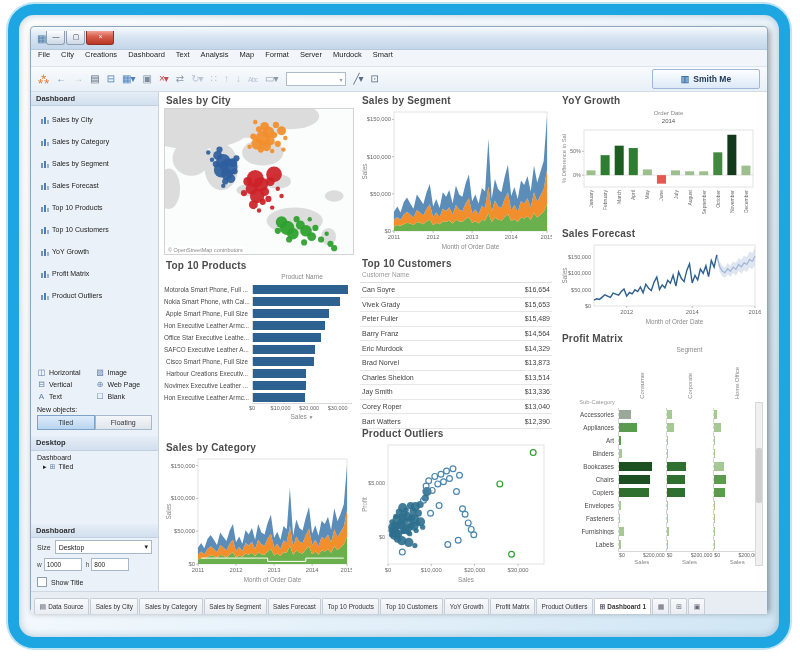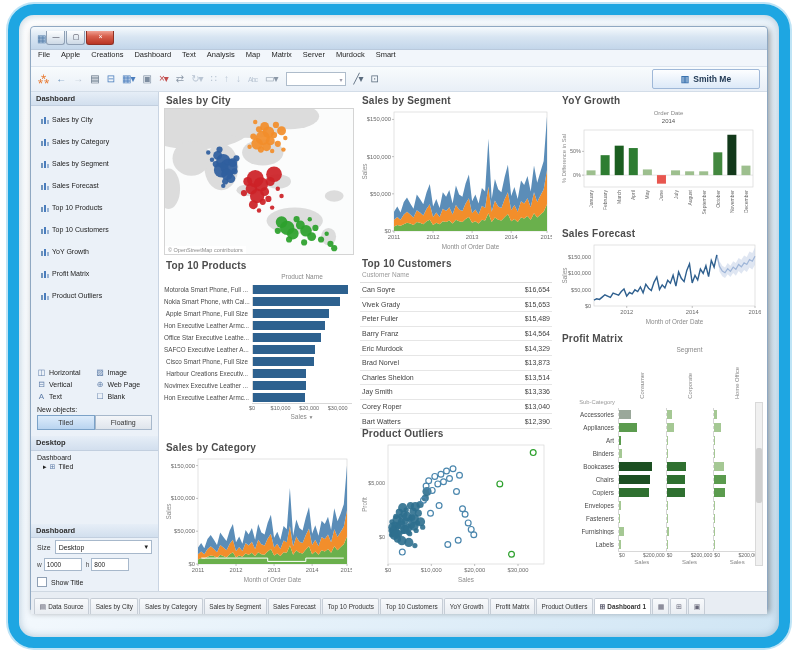--- a/index.html
+++ b/index.html
@@ -117,27 +117,27 @@
       <span class="tlogo">▦</span>
       <div class="winbtns">
         <span class="wbtn">—</span>
         <span class="wbtn">▢</span>
         <span class="wbtn close">×</span>
       </div>
     </div>
 
     <div class="menubar" id="menubar">
         <span class="menu-item">File</span>
-        <span class="menu-item">Apple</span>
+        <span class="menu-item">City</span>
         <span class="menu-item">Creations</span>
         <span class="menu-item">Dashboard</span>
         <span class="menu-item">Text</span>
         <span class="menu-item">Analysis</span>
         <span class="menu-item">Map</span>
-        <span class="menu-item">Matrix</span>
+        <span class="menu-item">Format</span>
         <span class="menu-item">Server</span>
         <span class="menu-item">Murdock</span>
         <span class="menu-item">Smart</span>
       </div>
 
     <div class="toolbar">
       <span id="tb-left" style="display:flex;align-items:center;gap:8px">
           <span class="tbicon" style="color: rgb(232, 118, 44);">⁂</span>
           <span class="tbicon" style="color: rgb(91, 135, 181);">←</span>
           <span class="tbicon" style="color: rgb(185, 197, 211);">→</span>

